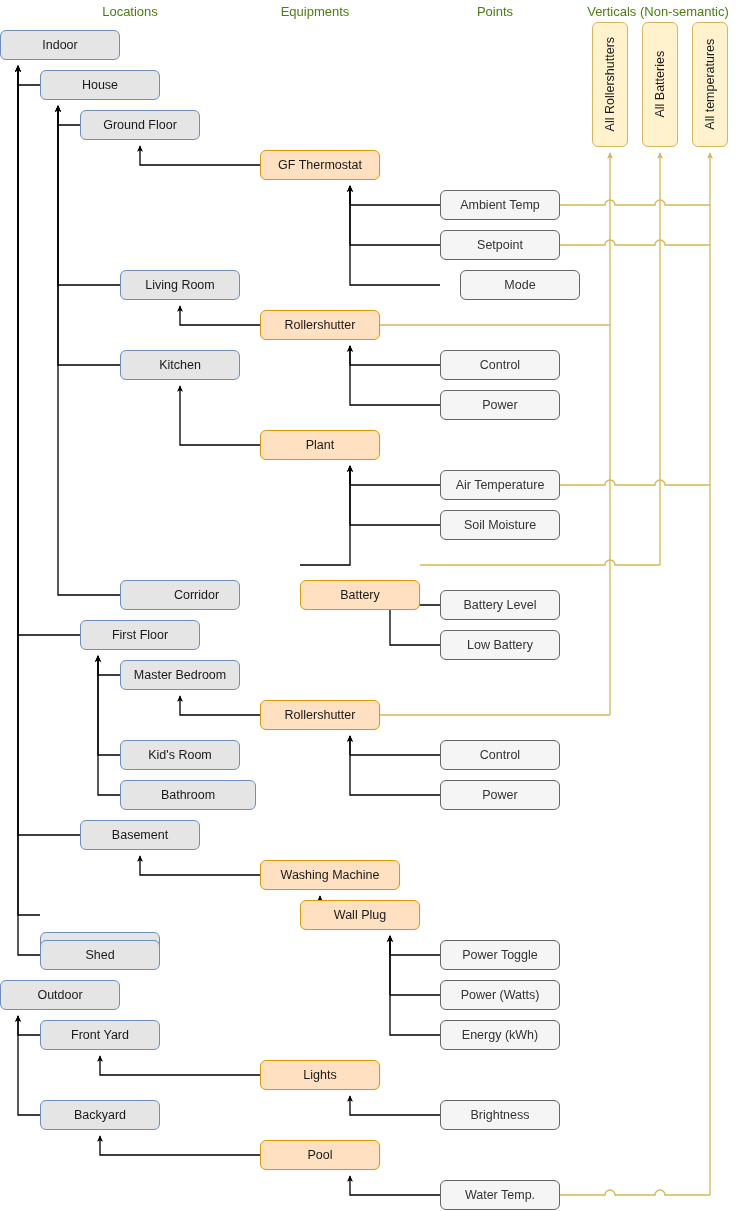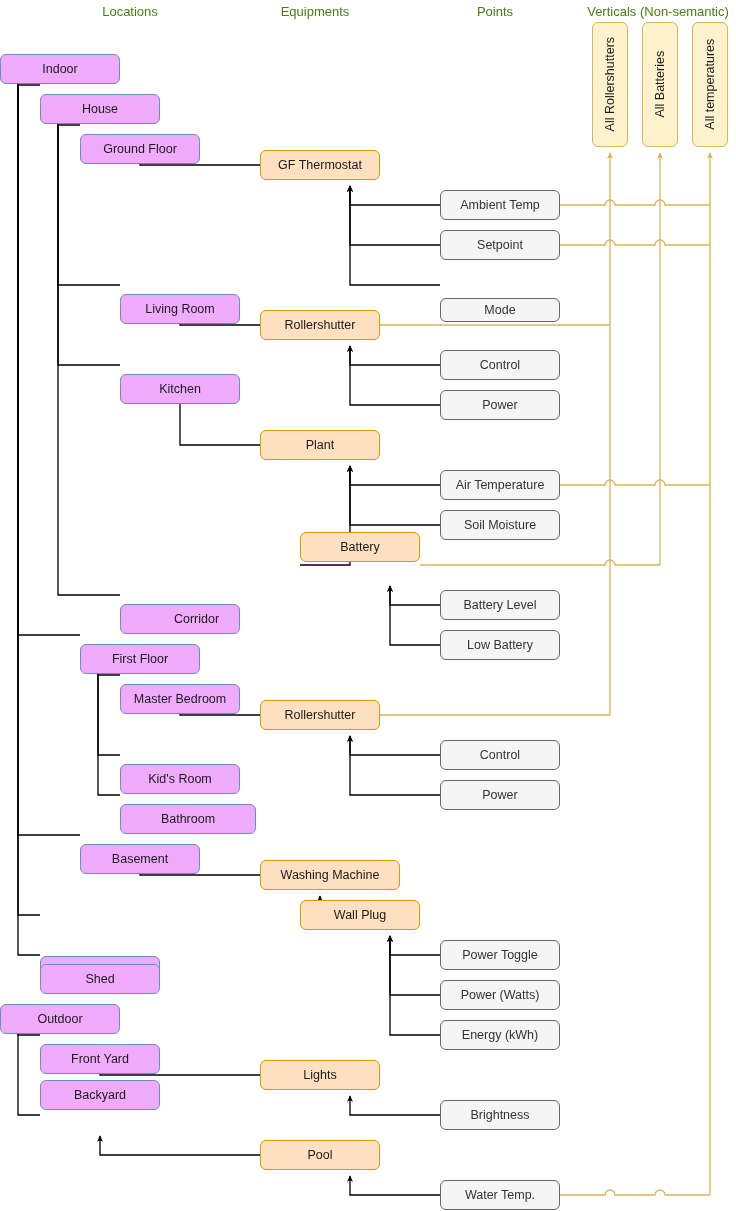--- a/index.html
+++ b/index.html
@@ -3,21 +3,21 @@
 <meta charset="utf-8">
 <style>
   html,body{margin:0;padding:0;background:#ffffff;}
   body{font-family:"Liberation Sans",sans-serif;}
   #stage{position:relative;width:736px;height:1211px;overflow:hidden;background:#fff;}
   #edges{position:absolute;left:0;top:0;width:736px;height:1211px;pointer-events:none;}
   .hdr{position:absolute;font-size:13px;color:#4d7c0f;text-align:center;white-space:nowrap;}
   .node{position:absolute;box-sizing:border-box;display:flex;align-items:center;
         justify-content:center;border-radius:6px;font-size:12.5px;
         text-align:center;line-height:1.15;}
-  .loc{background:#f0abfc;border:1px solid #6c8ebf;color:#1a1a1a;margin-top:24px;}
+  .loc{background:#e5e5e5;border:1px solid #6c8ebf;color:#1a1a1a;}
   .eq {background:#ffe0c0;border:1px solid #d79b00;color:#1a1a1a;}
   .pt {background:#f5f5f5;border:1px solid #666666;color:#333333;}
   .vt {background:#fff2cc;border:1px solid #d6b656;color:#1a1a1a;}
   .vt span{display:block;transform:rotate(-90deg);white-space:nowrap;font-size:12.5px;}
 </style>
 </head>
 <body>
 
 <div id="stage">
 
@@ -130,33 +130,33 @@
       </div>
       <div class="node loc" style="left: 40px; top: 940px; width: 120px; height: 30px;">
         <span>Shed</span>
       </div>
       <div class="node loc" style="left: 0px; top: 980px; width: 120px; height: 30px;">
         <span>Outdoor</span>
       </div>
       <div class="node loc" style="left: 40px; top: 1020px; width: 120px; height: 30px;">
         <span>Front Yard</span>
       </div>
-      <div class="node loc" style="left: 40px; top: 1056px; width: 120px; height: 30px;">
+      <div class="node loc" style="left: 40px; top: 1100px; width: 120px; height: 30px;">
         <span>Backyard</span>
       </div>
       <div class="node eq" style="left: 260px; top: 150px; width: 120px; height: 30px;">
         <span>GF Thermostat</span>
       </div>
       <div class="node eq" style="left: 260px; top: 310px; width: 120px; height: 30px;">
         <span>Rollershutter</span>
       </div>
       <div class="node eq" style="left: 260px; top: 430px; width: 120px; height: 30px;">
         <span>Plant</span>
       </div>
-      <div class="node eq" style="left: 300px; top: 532px; width: 120px; height: 30px;">
+      <div class="node eq" style="left: 300px; top: 580px; width: 120px; height: 30px;">
         <span>Battery</span>
       </div>
       <div class="node eq" style="left: 260px; top: 700px; width: 120px; height: 30px;">
         <span>Rollershutter</span>
       </div>
       <div class="node eq" style="left: 260px; top: 860px; width: 140px; height: 30px;">
         <span>Washing Machine</span>
       </div>
       <div class="node eq" style="left: 300px; top: 900px; width: 120px; height: 30px;">
         <span>Wall Plug</span>
@@ -166,21 +166,21 @@
       </div>
       <div class="node eq" style="left: 260px; top: 1140px; width: 120px; height: 30px;">
         <span>Pool</span>
       </div>
       <div class="node pt" style="left: 440px; top: 190px; width: 120px; height: 30px;">
         <span>Ambient Temp</span>
       </div>
       <div class="node pt" style="left: 440px; top: 230px; width: 120px; height: 30px;">
         <span>Setpoint</span>
       </div>
-      <div class="node pt" style="left: 440px; top: 270px; width: 120px; height: 24px; margin-top: 28px;">
+      <div class="node pt" style="left: 460px; top: 270px; width: 120px; height: 30px;">
         <span>Mode</span>
       </div>
       <div class="node pt" style="left: 440px; top: 350px; width: 120px; height: 30px;">
         <span>Control</span>
       </div>
       <div class="node pt" style="left: 440px; top: 390px; width: 120px; height: 30px;">
         <span>Power</span>
       </div>
       <div class="node pt" style="left: 440px; top: 470px; width: 120px; height: 30px;">
         <span>Air Temperature</span>

